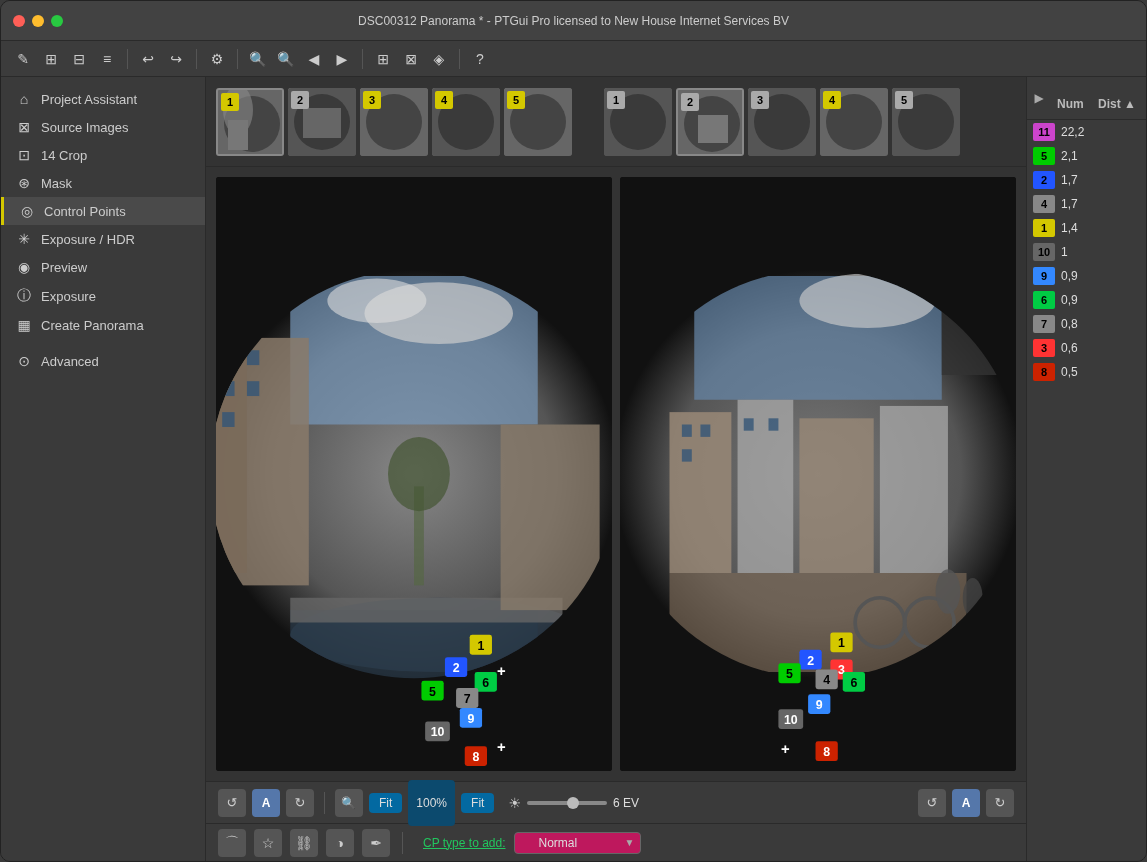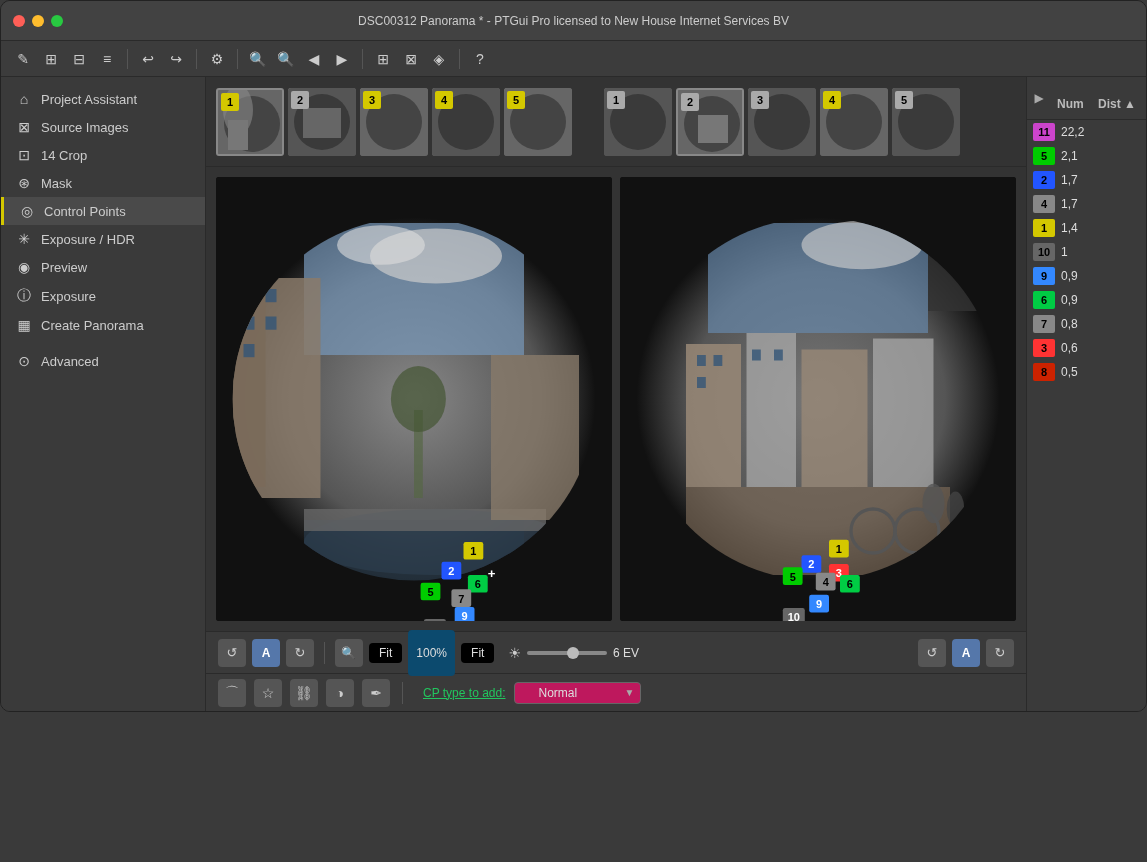--- a/index.html
+++ b/index.html
@@ -7,21 +7,21 @@
       background: #3a3a3a;
       font-family: -apple-system, BlinkMacSystemFont, 'Helvetica Neue', sans-serif;
       font-size: 13px;
       color: #ddd;
       width: 1147px;
       height: 862px;
       overflow: hidden;
     }
     .window {
       width: 1147px;
-      height: 712px;
+      height: 862px;
       background: #3c3c3c;
       border-radius: 10px;
       overflow: hidden;
       display: flex;
       flex-direction: column;
       border: 1px solid #222;
     }
     .titlebar {
       background: #424242;
       height: 40px;
@@ -181,21 +181,21 @@
       display: flex;
       align-items: center;
       justify-content: center;
       cursor: pointer;
       font-size: 13px;
       color: #ccc;
     }
     .bt-btn.active { background: #6a6a6a; }
     .bt-sep { width: 1px; height: 22px; background: #555; margin: 0 4px; }
     .fit-btn {
-      background: #000000;
+      background: #0369a1;
       border-radius: 4px;
       padding: 3px 10px;
       color: #ddd;
       font-size: 12px;
       cursor: pointer;
       display: flex; align-items: center;
     }
     .zoom-pct {
       background: #0c4a6e;
       border-radius: 4px;

